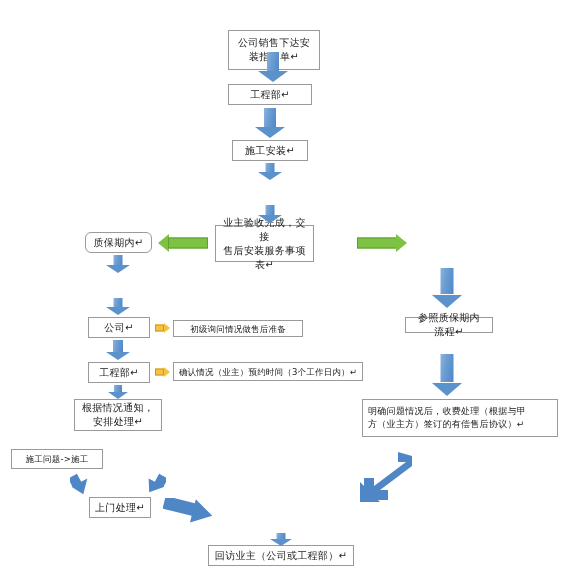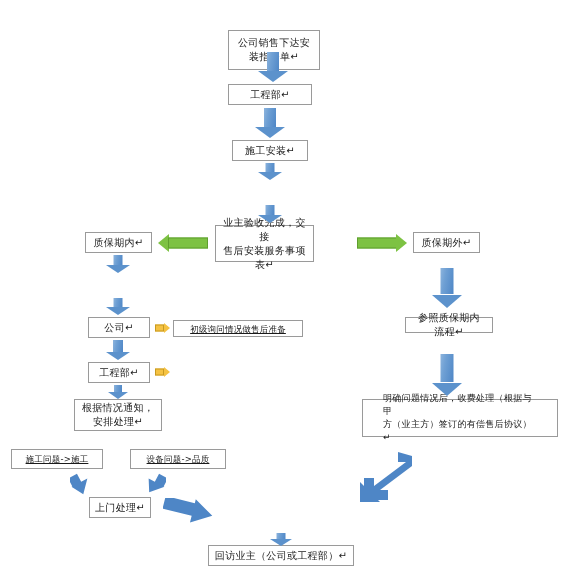--- a/index.html
+++ b/index.html
@@ -24,28 +24,27 @@
     justify-content:center;
     text-align:center;
     padding:1px 3px;
     letter-spacing:0.3px;
     white-space:pre-line;
   }
   .node.note{
     font-size:8.5px;
     line-height:12px;
     letter-spacing:0.2px;
-    text-decoration:underline;
   }
   .node.wide-note{
     font-size:9px;
     line-height:13px;
     text-align:left;
     justify-content:flex-start;
-    padding:2px 20px;
+    padding:2px 5px;
   }
 
   
   .darrow{position:absolute;}
   .darrow .shaft{
     position:absolute;left:50%;top:0;transform:translateX(-50%);
     background:linear-gradient(100deg,#8db4dd 0%,#6fa0d4 35%,#4e86c6 100%);
   }
   .darrow .head{
     position:absolute;left:50%;bottom:0;transform:translateX(-50%);
@@ -86,44 +85,43 @@
 装指令单↵</div>
 
   <div class="node" style="left:228px;top:84px;width:84px;height:21px;">工程部↵</div>
 
   <div class="node" style="left:232px;top:140px;width:76px;height:21px;">施工安装↵</div>
 
 
   <div class="node" style="left:215px;top:225px;width:99px;height:37px;">业主验收完成，交接
 售后安装服务事项表↵</div>
 
-  <div class="node" style="left:85px;top:232px;width:67px;height:21px;">质保期内↵</div>
-
-  <div class="node" style="left:413px;top:232px;width:67px;height:21px;">质保期外↵</div>
+  <div class="node" style="left:85px;top:232px;width:67px;height:21px;border-radius:6px;">质保期内↵</div>
+
 
 
   <div class="node" style="left:88px;top:317px;width:62px;height:21px;">公司↵</div>
 
   <div class="node note" style="left:173px;top:320px;width:130px;height:17px;">初级询问情况做售后准备</div>
 
   <div class="node" style="left:405px;top:317px;width:88px;height:16px;">参照质保期内
 流程↵</div>
 
   <div class="node" style="left:88px;top:362px;width:62px;height:21px;">工程部↵</div>
 
+  <div class="node note" style="left:173px;top:362px;width:190px;height:19px;">确认情况（业主）预约时间（3个工作日内）↵</div>
 
   <div class="node" style="left:74px;top:399px;width:88px;height:32px;">根据情况通知，
 安排处理↵</div>
 
   <div class="node wide-note" style="left:362px;top:399px;width:196px;height:38px;">明确问题情况后，收费处理（根据与甲
 方（业主方）签订的有偿售后协议）↵</div>
 
   <div class="node note" style="left:11px;top:449px;width:92px;height:20px;">施工问题-&gt;施工</div>
 
-  <div class="node note" style="left:130px;top:449px;width:96px;height:20px;">设备问题-&gt;品质</div>
 
   <div class="node" style="left:89px;top:497px;width:62px;height:21px;">上门处理↵</div>
 
 
   <div class="node" style="left:208px;top:545px;width:146px;height:21px;text-align:center;">回访业主（公司或工程部）↵</div>
 
   <div class="darrow" style="left:258px;top:52px;width:30px;height:30px;">
     <span class="shaft" style="width:12px;height:20px;"></span>
     <span class="head" style="border-left-width:15px;border-right-width:15px;border-top-width:11px;"></span>
   </div>

